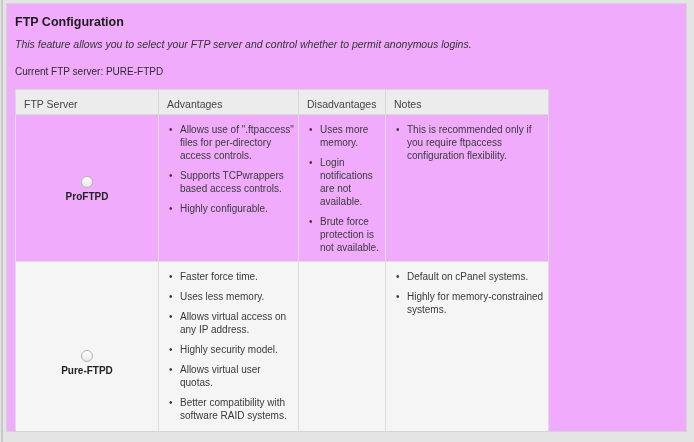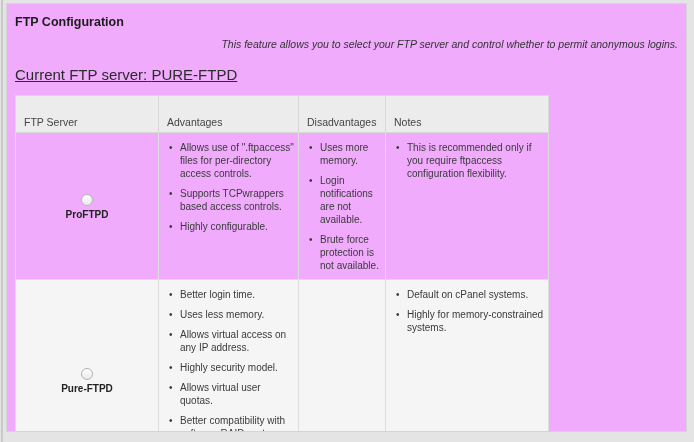--- a/index.html
+++ b/index.html
@@ -25,45 +25,43 @@
     font-size: 12.5px;
     font-weight: bold;
     color: #1c1c1c;
     margin: 1px 0 9px 0;
   }
   p.subtitle {
     font-size: 10.5px;
     font-style: italic;
     color: #333333;
     margin: 0 0 16px 0;
-    text-align: right;
   }
   p.current {
-    font-size: 15px;
+    font-size: 10px;
     color: #2b2b2b;
     margin: 0 0 12px 0;
-    text-decoration: underline;
   }
   table.ftp-table {
     border-collapse: collapse;
     table-layout: fixed;
     width: 533px;
   }
   col.c1 { width: 143px; }
   col.c2 { width: 140px; }
   col.c3 { width: 87px; }
   col.c4 { width: 163px; }
   th {
     background: #ececec;
     border: 1px solid #d8d8d8;
     font-size: 10.5px;
     font-weight: normal;
     color: #444444;
     text-align: left;
-    padding: 20px 4px 4px 8px;
+    padding: 8px 4px 4px 8px;
     height: 20px;
   }
   td {
     border: 1px solid #dddddd;
     vertical-align: top;
     padding: 4px 3px 0 3px;
   }
   tr.row-alt td { background: #f5f5f5; }
   td.server-cell { vertical-align: middle; text-align: center; padding: 4px 2px; }
   .server-choice { display: inline-flex; flex-direction: column; align-items: center; gap: 2px; }
@@ -157,21 +155,21 @@
 
       <tr class="row-alt">
         <td class="server-cell">
           <div class="server-choice">
             <span class="radio" data-state="unchecked"></span>
             <span class="server-label">Pure-FTPD</span>
           </div>
         </td>
         <td class="list-cell">
           <ul class="bullet-list">
-            <li>Better login time.</li>
+            <li>Faster force time.</li>
             <li>Uses less memory.</li>
             <li>Allows virtual access on any IP address.</li>
             <li>Highly security model.</li>
             <li>Allows virtual user quotas.</li>
             <li>Better compatibility with software RAID systems.</li>
             <li>Support for brute force protection.</li>
           </ul>
         </td>
         <td class="list-cell"></td>
         <td class="list-cell">

